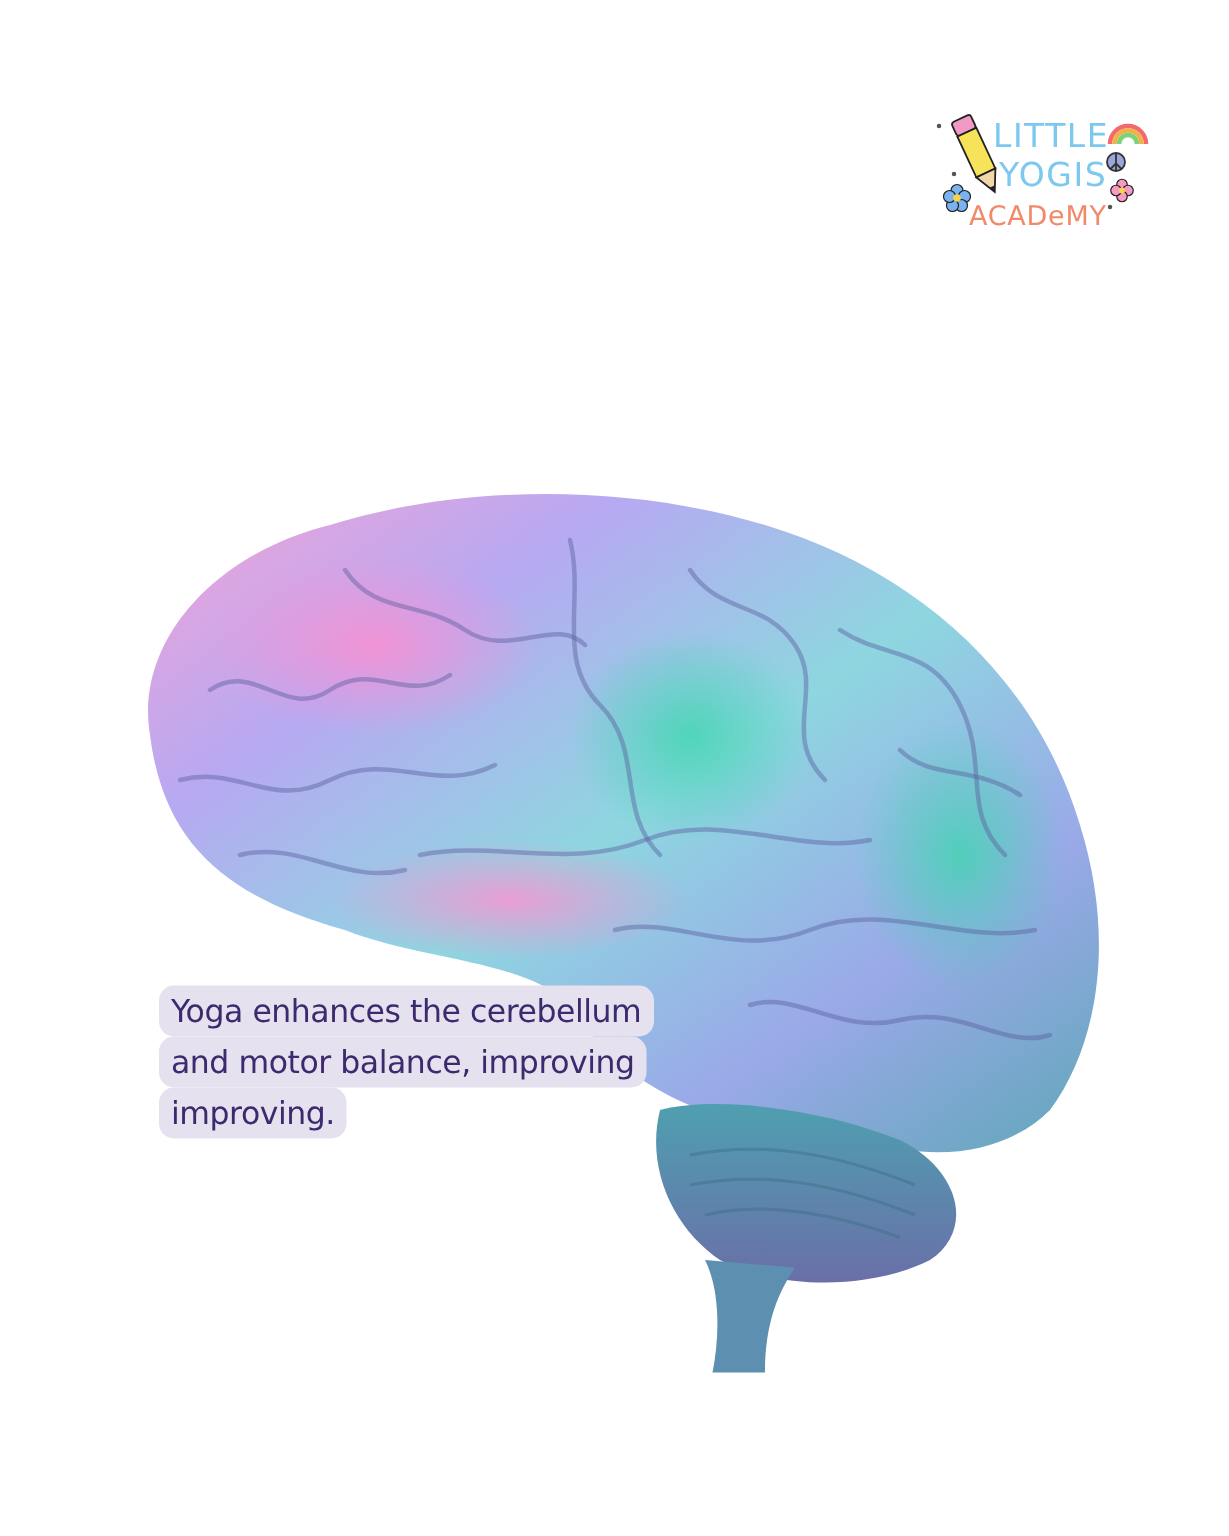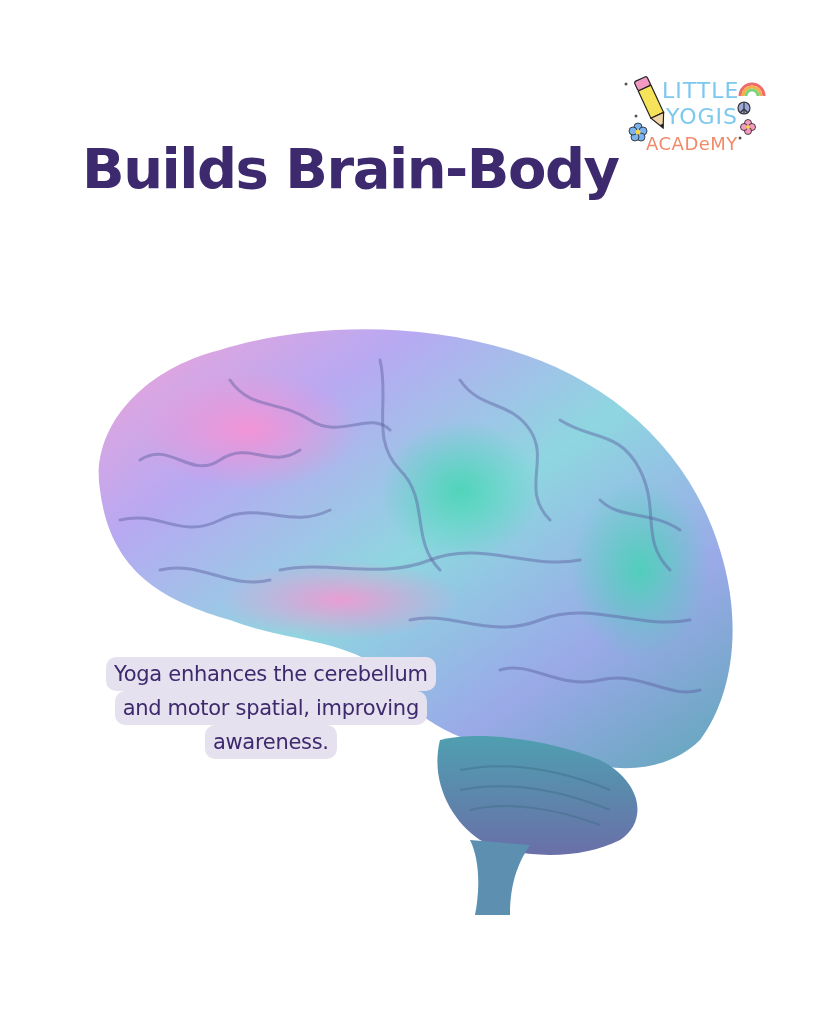--- a/index.html
+++ b/index.html
@@ -3,27 +3,26 @@
 <meta charset="utf-8">
 <style>
   html,body{margin:0;padding:0;background:#ffffff;}
   body{width:819px;height:1024px;position:relative;overflow:hidden;font-family:"Liberation Sans",sans-serif;}
   .title{position:absolute;left:82px;top:132px;margin:0;font-family:"DejaVu Sans",sans-serif;font-weight:bold;font-size:56px;line-height:74px;color:#3d2a6e;letter-spacing:-1.5px;}
   .title span{display:block;}
   .logo{position:absolute;left:616px;top:72px;width:160px;height:90px;}
   .brain{position:absolute;left:80px;top:320px;width:660px;height:600px;}
   .callout{position:absolute;left:106px;top:657px;}
   .callout .line{display:inline-block;background:#e6e1ee;color:#3d2a6e;font-family:"DejaVu Sans",sans-serif;font-size:21px;line-height:34px;padding:0 8px;border-radius:10px;letter-spacing:-0.3px;white-space:nowrap;}
-  .callout .row{display:block;height:34px;text-align:center;}
+  .callout .row{display:block;height:34px;}
 </style>
 </head>
 <body>
 
 <h1 class="title">
-  <span>Builds Brain-Body</span>
 </h1>
 
 <svg class="logo" viewBox="0 0 160 90" xmlns="http://www.w3.org/2000/svg">
   <g transform="translate(18,10) rotate(-25)">
     <rect x="0" y="0" width="14" height="10" rx="2" fill="#f39ac4" stroke="#222" stroke-width="1.2"></rect>
     <rect x="0" y="10" width="14" height="30" fill="#f7e35a" stroke="#222" stroke-width="1.2"></rect>
     <polygon points="0,40 14,40 7,54" fill="#f3d6a8" stroke="#222" stroke-width="1.2"></polygon>
     <polygon points="5,50 9,50 7,54" fill="#222"></polygon>
   </g>
   <g transform="translate(22,60)">
@@ -104,15 +103,15 @@
   </g>
   <g fill="none" stroke="#3d6f8a" stroke-opacity="0.5" stroke-width="2">
     <path d="M380,450 C430,440 480,450 530,470"></path>
     <path d="M380,470 C430,460 480,470 530,490"></path>
     <path d="M390,490 C430,480 480,490 520,505"></path>
   </g>
 </svg>
 
 <div class="callout">
   <span class="row"><span class="line">Yoga enhances the cerebellum</span></span>
-  <span class="row"><span class="line">and motor spatial, improving</span></span>
-  <span class="row"><span class="line">awareness.</span></span>
+  <span class="row"><span class="line">and motor balance, improving</span></span>
+  <span class="row"><span class="line">improving.</span></span>
 </div>
 
 </body></html>

